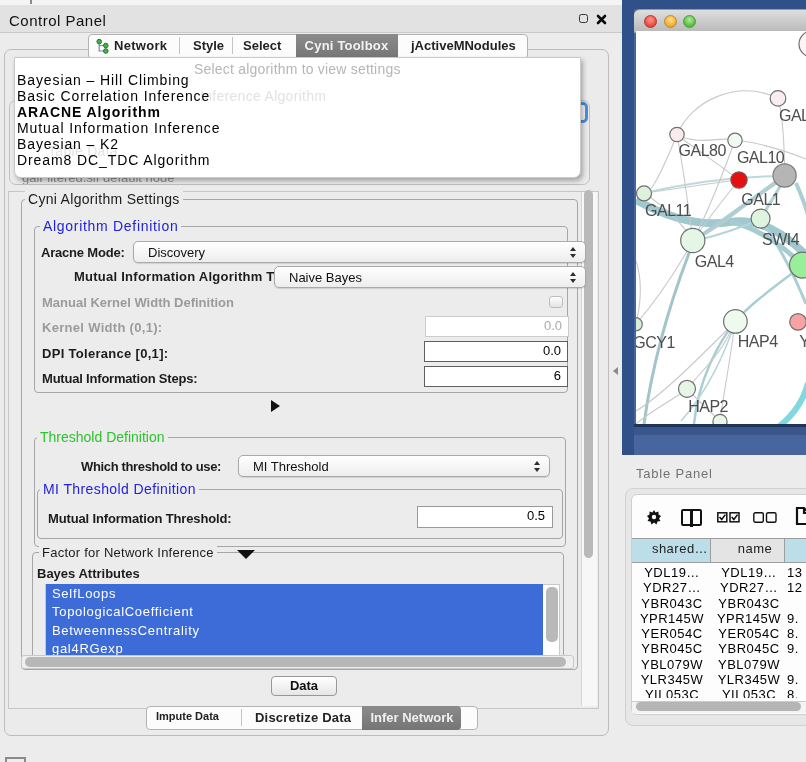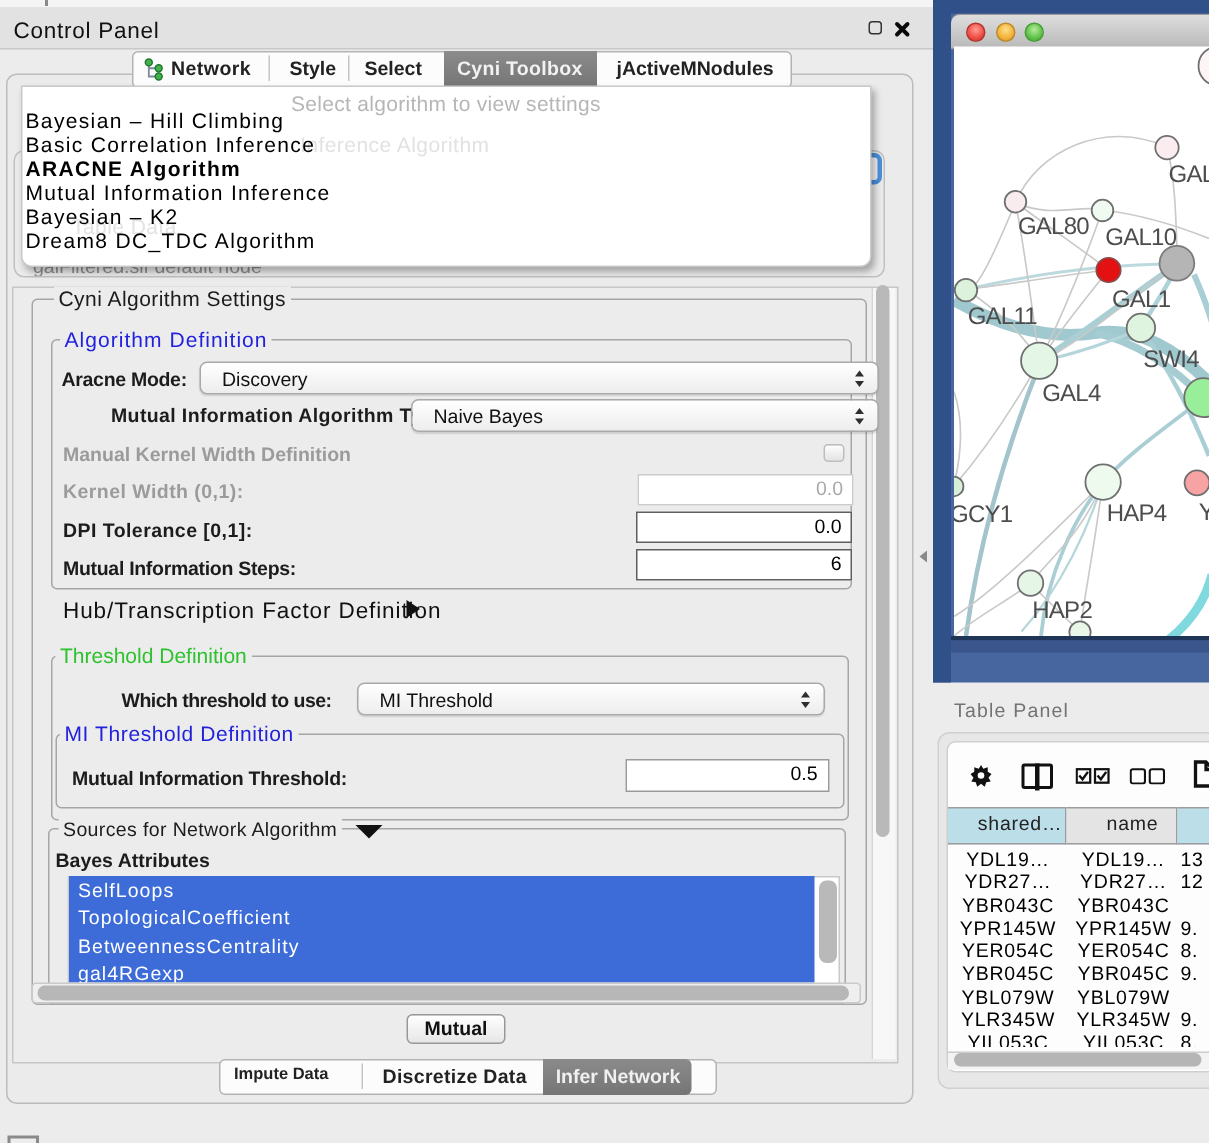--- a/index.html
+++ b/index.html
@@ -37,21 +37,21 @@
   <div class="abs" style="left:22px;top:170px;font-size:13px;color:#8f8f8f;">galFiltered.sif default node</div>
   <div class="abs" style="left:9px;top:100px;width:579px;height:83px;border:1px solid #c0c0c0;border-radius:7px;"></div>
   <div class="abs" style="left:572px;top:102px;width:10px;height:15px;border:3px solid #4a90d9;border-radius:5px;background:#f5f5f5;"></div>
 
   <div class="abs" style="left:8px;top:191px;width:589px;height:516px;border:1px solid #c6c6c6;background:#ececec;"></div>
 
   <div class="abs" style="left:581px;top:192px;width:15px;height:514px;background:#f7f7f7;border-left:1px solid #d5d5d5;"></div>
   <div class="abs" style="left:584px;top:190px;width:9px;height:368px;background:#b9b9b9;border-radius:5px;"></div>
 
   <div class="gbox" style="left:21px;top:199px;width:555px;height:469px;"></div>
-  <div class="gtitle" style="left:36px;top:191px;color:#1c1c1c;letter-spacing:0.3px;text-align:center;">Cyni Algorithm Settings</div>
+  <div class="gtitle" style="left:25px;top:191px;color:#1c1c1c;letter-spacing:0.3px;text-align:center;">Cyni Algorithm Settings</div>
 
   <div class="gbox" style="left:34px;top:226px;width:532px;height:165px;"></div>
   <div class="gtitle" style="left:40px;top:218px;color:#2222dd;letter-spacing:0.7px;">Algorithm Definition</div>
 
   <div class="blbl" style="left:41px;top:245px;letter-spacing:-0.2px;">Aracne Mode:</div>
   <div class="combo" style="left:133px;top:241px;width:431px;">
     <span class="ctext">Discovery</span>
       <i class="cup"></i>
       <i class="cdn"></i>
   </div>
@@ -68,51 +68,50 @@
 
   <div class="blbl" style="left:42px;top:320px;color:#9b9b9b;letter-spacing:0.3px;">Kernel Width (0,1):</div>
   <div class="tfield" style="left:425px;top:316px;width:136px;height:18px;border:1px solid #cccccc;color:#a9a9a9;padding:1px 6px 0 0;">0.0</div>
 
   <div class="blbl" style="left:42px;top:346px;letter-spacing:0.3px;">DPI Tolerance [0,1]:</div>
   <div class="tfield" style="left:424px;top:341px;width:136px;height:18px;border:1.5px solid #5f5f5f;color:#000;padding:1px 6px 0 0;">0.0</div>
 
   <div class="blbl" style="left:42px;top:371px;letter-spacing:-0.2px;">Mutual Information Steps:</div>
   <div class="tfield" style="left:424px;top:366px;width:136px;height:18px;border:1.5px solid #5f5f5f;color:#000;padding:1px 6px 0 0;">6</div>
 
-  <div class="lbl" style="left:42px;top:399px;letter-spacing:0.6px;">Hub/Transcription Factor Definition</div>
   <div class="abs" style="left:271px;top:400px;width:0;height:0;border-top:6px solid transparent;border-bottom:6px solid transparent;border-left:9px solid #111;"></div>
 
   <div class="gbox" style="left:34px;top:437px;width:530px;height:108px;"></div>
   <div class="gtitle" style="left:37px;top:429px;color:#2ec22e;letter-spacing:0;">Threshold Definition</div>
 
   <div class="blbl" style="left:81px;top:459px;letter-spacing:-0.35px;">Which threshold to use:</div>
   <div class="combo" style="left:238px;top:455px;width:290px;">
     <span class="ctext">MI Threshold</span>
       <i class="cup"></i>
       <i class="cdn"></i>
   </div>
 
   <div class="gbox" style="left:37px;top:489px;width:524px;height:48px;"></div>
   <div class="gtitle" style="left:40px;top:481px;color:#2222dd;letter-spacing:0.4px;">MI Threshold Definition</div>
   <div class="blbl" style="left:48px;top:511px;letter-spacing:-0.15px;">Mutual Information Threshold:</div>
   <div class="tfield" style="left:417px;top:506px;width:127px;height:19px;border:1px solid #9a9a9a;color:#000;padding:1px 7px 0 0;">0.5</div>
 
   <div class="gbox" style="left:32px;top:552px;width:530px;height:116px;"></div>
-  <div class="gtitle" style="left:39px;top:545px;color:#1c1c1c;font-size:13px;letter-spacing:0.25px;">Sources for Network Algorithm</div>
+  <div class="gtitle" style="left:39px;top:545px;color:#1c1c1c;font-size:13px;letter-spacing:0.25px;">Factor for Network Inference</div>
   <div class="abs" style="left:237px;top:550px;width:0;height:0;border-left:9.5px solid transparent;border-right:9.5px solid transparent;border-top:9px solid #111;"></div>
   <div class="blbl" style="left:37px;top:566px;">Bayes Attributes</div>
 
   <div class="abs" style="left:45px;top:584px;width:513px;height:71px;background:#fff;border:1px solid #c9c9c9;"></div>
   <div class="abs" style="left:46px;top:584px;width:497px;height:71px;background:#3d6cd8;"></div>
   <div class="abs" style="left:52px;top:585px;font-size:13px;letter-spacing:0.7px;line-height:18.3px;color:#fff;">SelfLoops<br>TopologicalCoefficient<br>BetweennessCentrality<br>gal4RGexp</div>
   <div class="abs" style="left:546px;top:587px;width:12px;height:55px;background:#b9b9b9;border-radius:5px;"></div>
   <div class="abs" style="left:21px;top:655px;width:551px;height:12px;background:#efefef;border:1px solid #c9c9c9;border-radius:3px;"></div>
   <div class="abs" style="left:25px;top:657px;width:541px;height:10px;background:#b7b7b7;border-radius:5px;"></div>
 
-  <div class="abs" style="left:271px;top:676px;width:64px;height:17px;background:linear-gradient(#ffffff,#e6e6e6);border:1px solid #989898;border-radius:4px;text-align:center;font-size:13px;font-weight:600;color:#111;padding-top:1px;">Mutual</div>
+  <div class="abs" style="left:271px;top:676px;width:64px;height:17px;background:linear-gradient(#ffffff,#e6e6e6);border:1px solid #989898;border-radius:4px;text-align:center;font-size:13px;font-weight:600;color:#111;padding-top:1px;">Data</div>
 
   <div class="abs" style="left:88px;top:34px;width:438px;height:23px;background:#fcfcfc;border:1px solid #b3b3b3;border-radius:4px;"></div>
   <div class="abs" style="left:296px;top:34px;width:102px;height:25px;background:linear-gradient(#8b8b8b,#757575);"></div>
   <svg class="abs" style="left:96px;top:38px;" width="15" height="16" viewBox="0 0 15 16">
     <path d="M3.2 5 L3.2 13 L9 13 M3.2 7.5 L9 7.5" stroke="#7a8a99" stroke-width="1.2" fill="none"></path>
     <circle cx="3.2" cy="3.6" r="2.3" fill="#44b04e" stroke="#1e7a2e"></circle>
     <circle cx="9.8" cy="7.5" r="2.3" fill="#44b04e" stroke="#1e7a2e"></circle>
     <circle cx="9.8" cy="13" r="2.3" fill="#44b04e" stroke="#1e7a2e"></circle>
   </svg>
   <div class="abs" style="left:114px;top:38px;font-size:13px;font-weight:600;letter-spacing:0.3px;color:#222;">Network</div>

